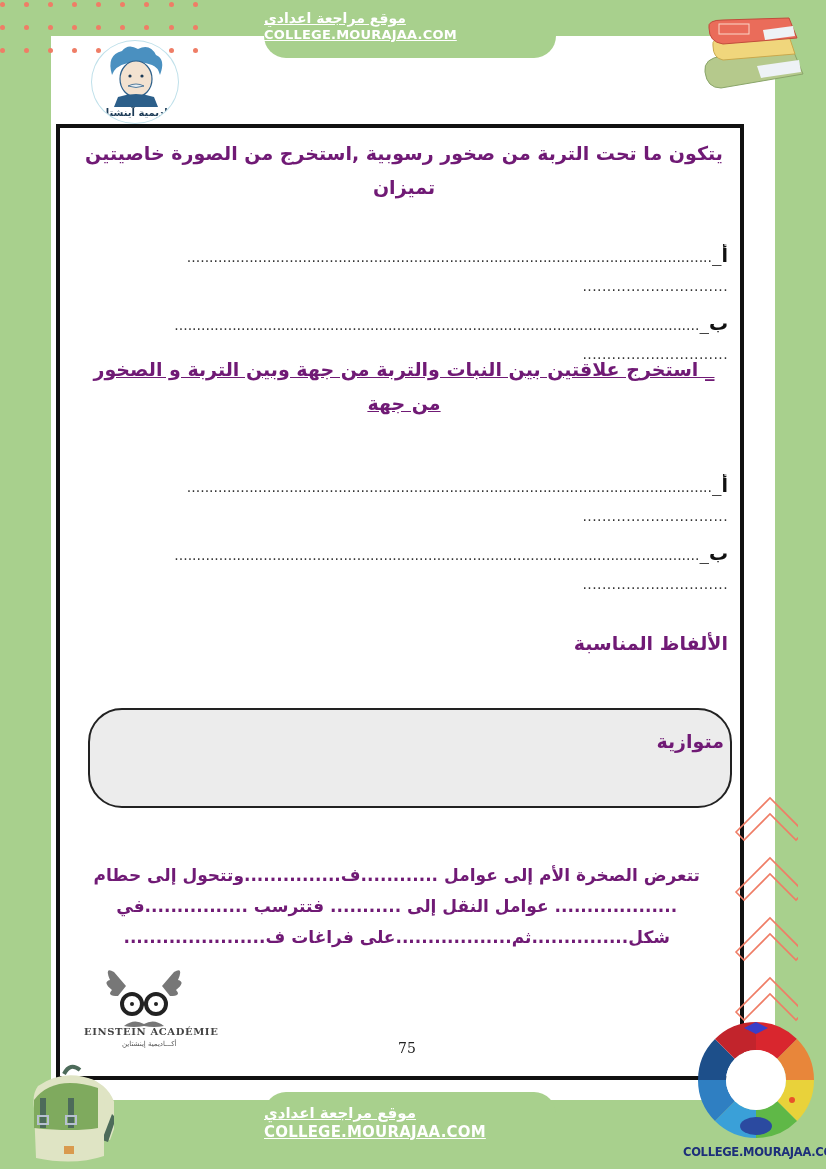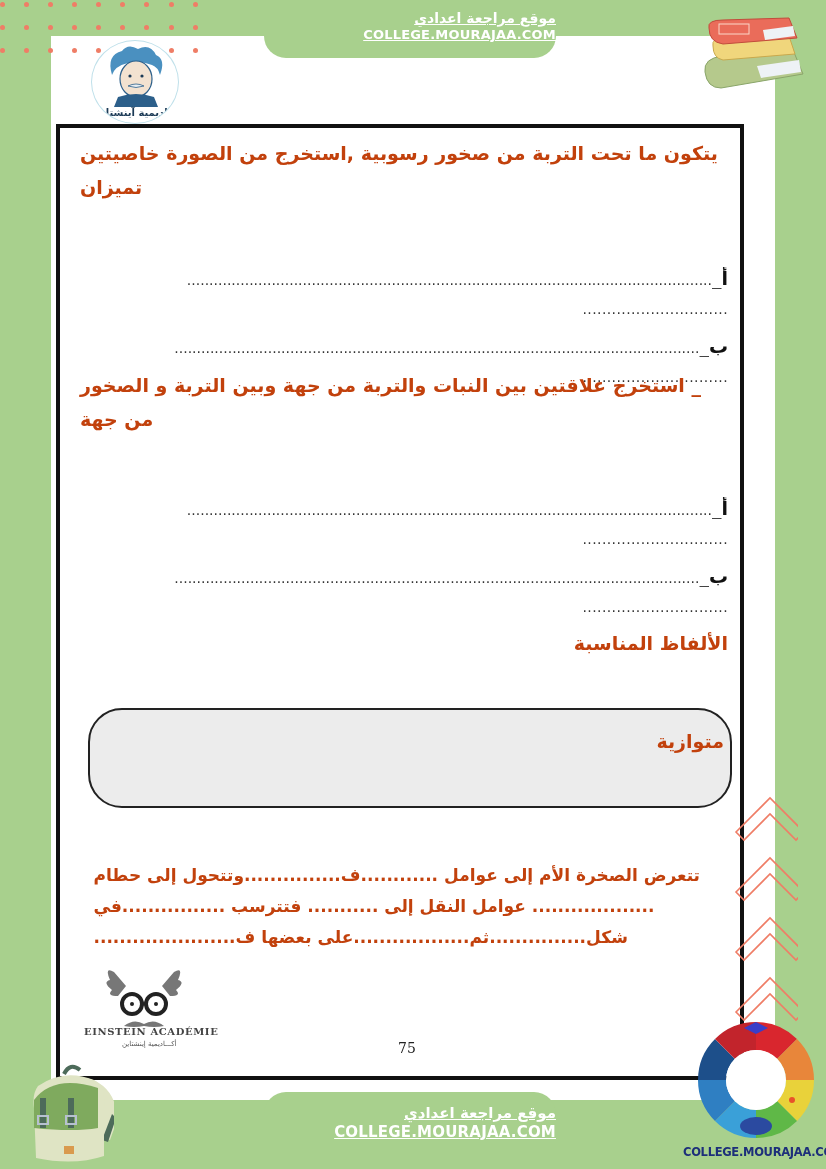--- a/index.html
+++ b/index.html
@@ -12,21 +12,21 @@
       position: absolute; left: 51px; top: 36px; width: 724px; height: 1064px;
       background: #ffffff;
     }
     .dots { position: absolute; left: 0; top: 0; width: 210px; height: 56px; }
     .dots span {
       position: absolute; width: 5px; height: 5px; border-radius: 50%;
       background: #ef7d66;
     }
     .banner {
       position: absolute; left: 264px; width: 292px; height: 58px;
-      background: #a8d08d; color: #fff; text-align: right;
+      background: #a8d08d; color: #fff; text-align: left;
       font-family: "DejaVu Sans", sans-serif; font-weight: bold;
     }
     .banner.top { top: 0; border-radius: 0 0 22px 22px; }
     .banner.bottom { top: 1092px; height: 77px; border-radius: 22px 22px 0 0; }
     .banner .ar { font-size: 14px; text-decoration: underline; margin-top: 10px; direction: rtl; }
     .banner .en { font-size: 13px; text-decoration: underline; letter-spacing: 0.2px; margin-top: 1px; }
     .banner.bottom .ar { margin-top: 12px; font-size: 15px; }
     .banner.bottom .en { font-size: 15px; }
 
     .logo {
@@ -35,30 +35,29 @@
       overflow: hidden;
     }
     .books { position: absolute; left: 693px; top: 10px; width: 118px; height: 86px; }
 
     .frame {
       position: absolute; left: 56px; top: 124px; width: 680px; height: 948px;
       border: 4px solid #111; background: #fff;
     }
     .content { position: absolute; left: 0; right: 0; top: 0; bottom: 0; direction: rtl; }
     .q-text {
-      position: absolute; right: 12px; color: #c2410c; font-weight: bold;
+      position: absolute; right: 12px; color: #701a75; font-weight: bold;
       font-family: "DejaVu Sans", sans-serif; font-size: 19px; line-height: 34px;
-      text-align: left;
+      text-align: center;
       padding-left: 20px;
     }
     .dotline {
       position: absolute; color: #333; font-size: 14px; letter-spacing: 0.4px;
       white-space: nowrap; overflow: hidden; direction: rtl; text-align: right;
       font-family: "DejaVu Sans", sans-serif;
-      margin-top: 23px;
     }
     .label { font-weight: bold; font-size: 19px; color: #111; }
     .word-box {
       position: absolute; left: 28px; right: 8px; top: 580px; height: 96px;
       border: 2px solid #222; border-radius: 34px; background: #ececec;
     }
     .word-box .q-text { right: 6px; top: 14px; font-size: 19px; line-height: 34px; }
     .fill-text { font-size: 17px; line-height: 31px; }
     .page-num {
       position: absolute; left: 338px; top: 912px; font-family: "DejaVu Serif", serif;
@@ -151,21 +150,21 @@
     </div>
     <div class="dotline" style="top:116px; right:12px; width:660px;">
       <span class="label">أ_</span><span>......................................................................................................................</span>
     </div>
     <div class="dotline" style="top:150px; right:12px; width:206px;">..............................</div>
     <div class="dotline" style="top:184px; right:12px; width:660px;">
       <span class="label">ب_</span><span>......................................................................................................................</span>
     </div>
     <div class="dotline" style="top:218px; right:12px; width:206px;">..............................</div>
 
-    <div class="q-text" style="top:240px;">
+    <div class="q-text" style="top:224px;text-decoration:underline;">
       <div>_ استخرج علاقتين بين النبات والتربة من جهة وبين التربة و الصخور من جهة</div>
     </div>
     <div class="dotline" style="top:346px; right:12px; width:660px;">
       <span class="label">أ_</span><span>......................................................................................................................</span>
     </div>
     <div class="dotline" style="top:380px; right:12px; width:206px;">..............................</div>
     <div class="dotline" style="top:414px; right:12px; width:660px;">
       <span class="label">ب_</span><span>......................................................................................................................</span>
     </div>
     <div class="dotline" style="top:448px; right:12px; width:206px;">..............................</div>
@@ -176,21 +175,21 @@
 
     <div class="word-box">
       <div class="q-text">
         <div>متوازية</div>
       </div>
     </div>
 
     <div class="q-text fill-text" style="top:732px; right:40px;">
       <div>تتعرض الصخرة الأم إلى عوامل ............ف...............وتتحول إلى حطام</div>
       <div>................... عوامل النقل إلى ........... فتترسب ................في</div>
-      <div>شكل...............ثم..................على بعضها ف......................</div>
+      <div>شكل...............ثم..................على فراغات ف......................</div>
     </div>
 
   </div>
 
   <svg class="ea-logo" viewBox="0 0 100 90">
     <path d="M20 10 Q10 4 16 18 Q8 20 18 28 Q12 34 24 34 L32 24 Z" fill="#777"></path>
     <path d="M80 10 Q90 4 84 18 Q92 20 82 28 Q88 34 76 34 L68 24 Z" fill="#777"></path>
     <circle cx="38" cy="42" r="10" fill="none" stroke="#222" stroke-width="4"></circle>
     <circle cx="62" cy="42" r="10" fill="none" stroke="#222" stroke-width="4"></circle>
     <line x1="48" y1="42" x2="52" y2="42" stroke="#222" stroke-width="3"></line>

